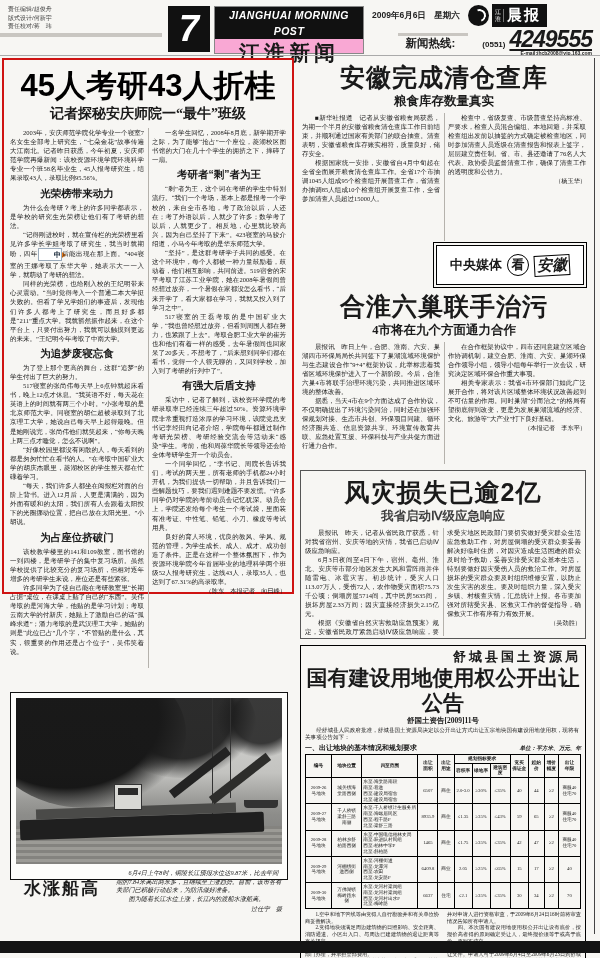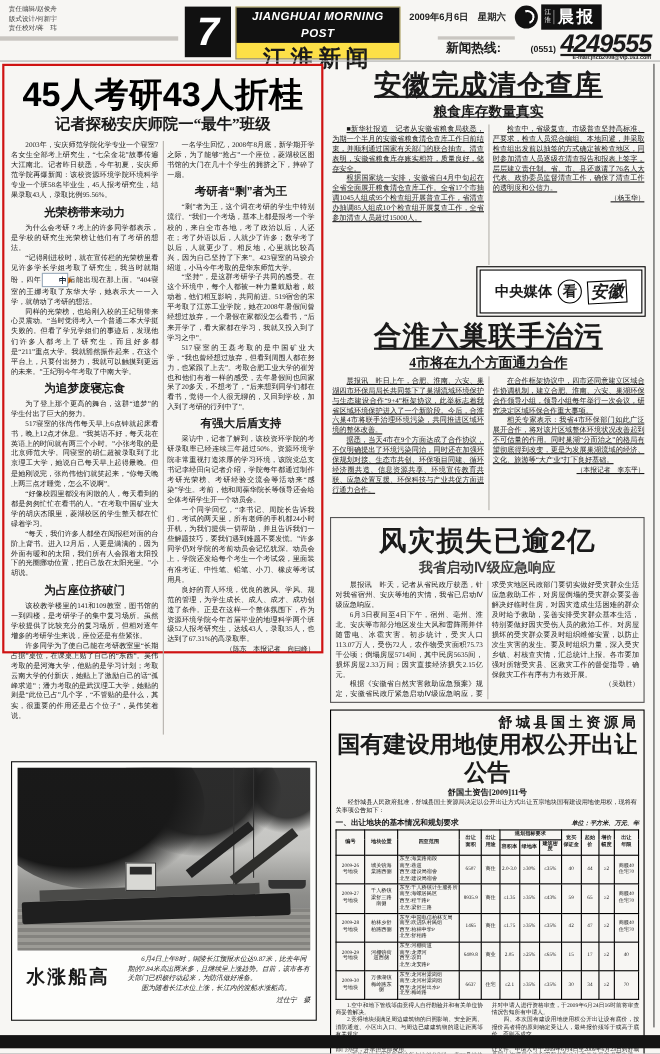--- a/index.html
+++ b/index.html
@@ -6,21 +6,21 @@
   #page{position:relative;width:600px;height:958px;background:#f7f6f3;overflow:hidden;
         font-family:"Liberation Serif",serif;color:#1a1a1a;}
   
   #header{position:absolute;left:0;top:0;width:600px;height:56px;}
   .credits{position:absolute;left:8px;top:5px;font-size:6px;line-height:8.5px;color:#444;
            font-family:"Liberation Sans",sans-serif;}
   .gray-strip{position:absolute;left:0;top:33px;width:162px;height:4px;background:#c9c6c1;}
   .gray-strip2{position:absolute;left:398px;top:33px;width:70px;height:3px;background:#c9c6c1;}
   .pageno{position:absolute;left:168px;top:6px;width:42px;height:46px;background:#111;color:#fff;
           font:italic 900 36px/46px "Liberation Sans",sans-serif;text-align:center;}
-  .section-box{position:absolute;left:214px;top:6px;width:148px;height:46px;border:1px solid #888;background:#fde047;}
+  .section-box{position:absolute;left:214px;top:6px;width:148px;height:46px;border:1px solid #888;background:#f9a8d4;}
   .masthead-en{background:#111;color:#fff;font:italic 700 10.5px/16px "Liberation Sans",sans-serif;
                text-align:center;letter-spacing:.5px;}
   .section-cn{font:700 21px/29px "Liberation Serif",serif;text-align:center;letter-spacing:4px;}
   .dateline{position:absolute;left:372px;top:10px;font:700 8.5px "Liberation Sans",sans-serif;color:#222;}
   .brand{position:absolute;left:468px;top:4px;display:flex;align-items:center;gap:3px;}
   .brand-circle{width:21px;height:21px;border-radius:50%;background:#111;position:relative;}
   .brand-circle:after{content:"";position:absolute;left:5px;top:4px;width:9px;height:9px;border-radius:50%;
                       border:2px solid #fff;border-left-color:transparent;border-bottom-color:transparent;transform:rotate(25deg);}
   .brand-box{background:#111;color:#fff;display:flex;align-items:center;padding:2px 6px 2px 3px;}
   .brand-prefix{font-size:6px;line-height:6.5px;width:8px;color:#fff;border-right:1px solid #777;margin-right:3px;
@@ -44,21 +44,21 @@
   .lead-body p{margin:0;text-indent:2em;}
   .lead-body h3{font:700 10.5px/13px "Liberation Sans",sans-serif;text-align:center;margin:4px 0 3px;}
   .byline{text-align:right;font-size:6.2px;margin-top:2px;text-indent:0 !important;}
   .plugin-icon{display:inline-flex;align-items:center;gap:1px;vertical-align:middle;width:24px;height:13px;
                background:#fff;border:1px solid #9ab;box-sizing:border-box;padding:0 1px;}
   .plugin-ball{width:9px;height:9px;border-radius:50%;
                background:conic-gradient(#2b54a5 0 90deg,#d22 90deg 200deg,#f5a800 200deg 270deg,#2b54a5 270deg);}
   .plugin-char{font:700 7px "Liberation Sans",sans-serif;color:#123;}
   .plugin-play{width:0;height:0;border-left:4px solid #e77817;border-top:3px solid transparent;border-bottom:3px solid transparent;}
   
-  #photobox{position:absolute;left:10px;top:692px;width:278px;height:236px;border:1px solid #111;
+  #photobox{position:absolute;left:10px;top:692px;width:278px;height:188px;border:1px solid #111;
             background:#fdfdfb;box-sizing:border-box;padding:5px;}
   .photo{position:relative;width:266px;height:166px;overflow:hidden;
          background:linear-gradient(#d9d9d7 0%,#c3c3c0 45%,#9a9a97 62%,#8d8d8a 70%,#777 100%);}
   .water{position:absolute;left:0;bottom:0;width:100%;height:38px;
          background:repeating-linear-gradient(#84837f 0 3px,#9c9b96 3px 6px);}
   .tree1{position:absolute;left:-30px;top:-40px;width:200px;height:150px;border-radius:50%;
          background:radial-gradient(ellipse at 40% 40%,rgba(15,15,15,.95) 0 55%,rgba(20,20,20,.25) 70%,transparent 75%);}
   .tree2{position:absolute;left:90px;top:-30px;width:150px;height:110px;border-radius:50%;
          background:radial-gradient(ellipse at 50% 40%,rgba(25,25,25,.9) 0 50%,transparent 72%);}
   .tree3{position:absolute;left:200px;top:-20px;width:90px;height:80px;border-radius:50%;
@@ -74,21 +74,21 @@
   .skiff{position:absolute;left:228px;top:102px;width:34px;height:8px;background:#333;border-radius:0 0 4px 4px;}
   .caption{display:flex;gap:8px;margin-top:5px;}
   .caption-title{flex:0 0 92px;font:900 17px/24px "Liberation Serif",serif;text-align:center;
                  letter-spacing:2px;padding-top:8px;}
   .caption-text{flex:1;font:italic 6.2px/8.6px "Liberation Serif",serif;}
   .caption-text p{margin:0;text-indent:2em;}
   .caption-credit{text-align:right;font:italic 6.2px "Liberation Serif",serif;margin-top:2px;}
   
   #rightcol{position:absolute;left:300px;top:58px;width:292px;height:878px;}
   .edge-line{position:absolute;left:294px;top:0;width:1px;height:876px;background:#444;}
-  .r-article{margin:0 6px 0 2px;text-decoration:underline;}
+  .r-article{margin:0 6px 0 2px;}
   .r-title{font:900 25px/30px "Liberation Sans",sans-serif;text-align:center;letter-spacing:1px;margin-top:4px;}
   .r-subhead{font:700 12.5px/18px "Liberation Serif",serif;text-align:center;margin-bottom:3px;}
   .r-subhead.gray{color:#3f3f3f;font-family:"Liberation Sans",sans-serif;}
   .r-body{column-count:2;column-gap:8px;column-rule:1px solid #b5b2ac;font-size:6.5px;line-height:9px;
           text-align:justify;overflow:hidden;}
   .r-body p{margin:0;text-indent:2em;}
   .media-box{width:146px;height:38px;margin:4px 8px 6px auto;border:1.5px solid #000;outline:1px solid #000;
              outline-offset:2px;background:#fff;display:flex;align-items:center;justify-content:center;gap:5px;}
   .media-box .t1{font:900 13px "Liberation Serif",serif;}
   .media-box .circ{width:20px;height:20px;border:1.5px solid #000;border-radius:50%;

